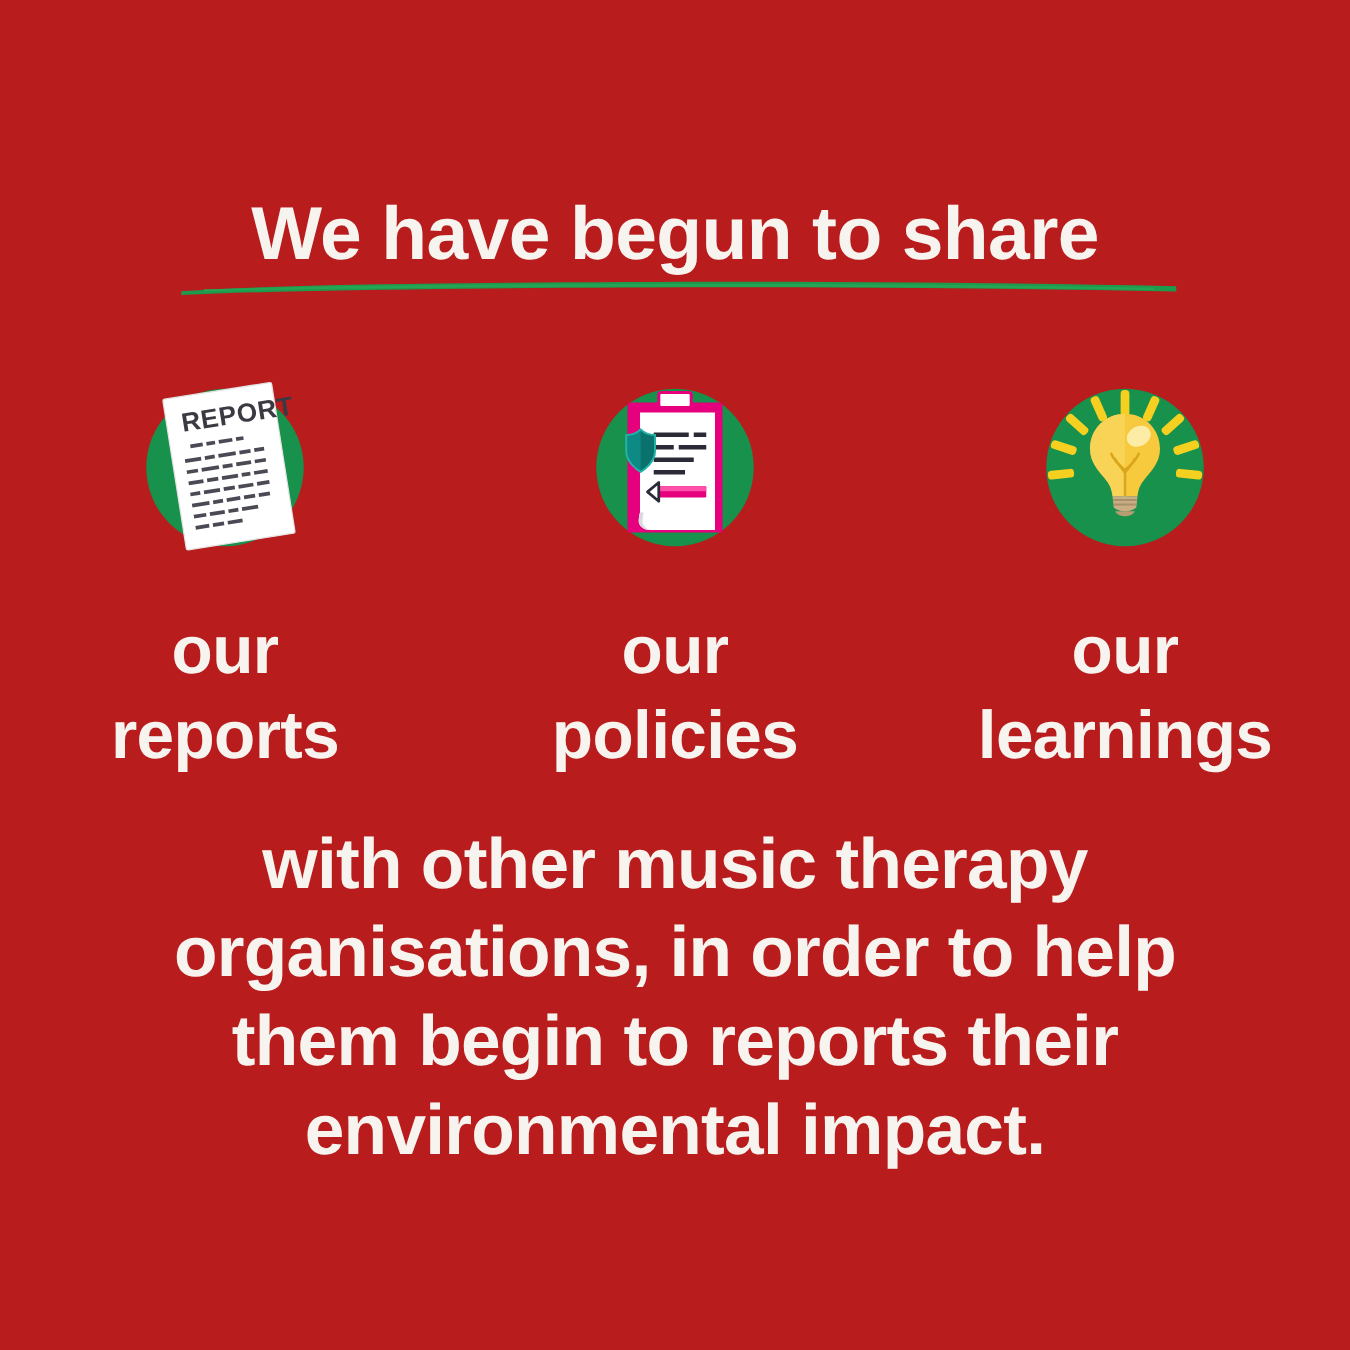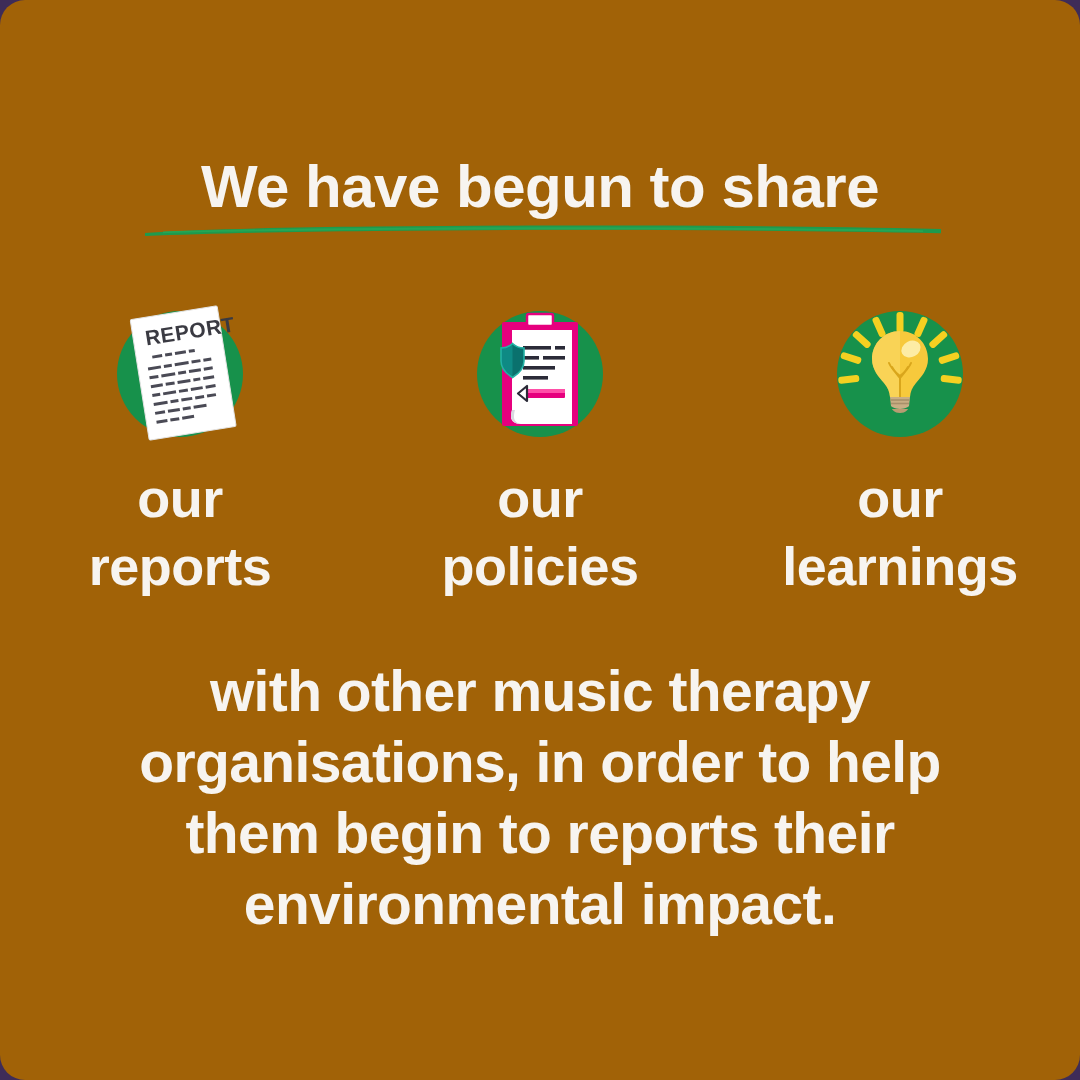--- a/index.html
+++ b/index.html
@@ -10,22 +10,21 @@
     width: 1080px;
     height: 1080px;
     background: #3E2C58;
     font-family: "Liberation Sans", sans-serif;
     overflow: hidden;
     position: relative;
   }
   #slide {
     position: absolute;
     inset: 0;
-    background: #a16207;
-    border-radius: 25px;
+    background: #b91c1c;
   }
 
   
   .heading-block {
     position: absolute;
     top: 152px;
     left: 0;
     width: 1080px;
     text-align: center;
   }
@@ -65,21 +64,21 @@
     width: 150px;
     height: 150px;
     position: relative;
   }
   .icon-art svg {
     display: block;
     width: 150px;
     height: 150px;
   }
   .icon-label {
-    margin-top: 14px;
+    margin-top: 36px;
     font-family: "Liberation Sans", sans-serif;
     font-weight: bold;
     font-size: 54px;
     line-height: 68px;
     color: #F7F4F0;
     text-align: center;
     letter-spacing: -0.5px;
     white-space: pre-line;
   }
 

